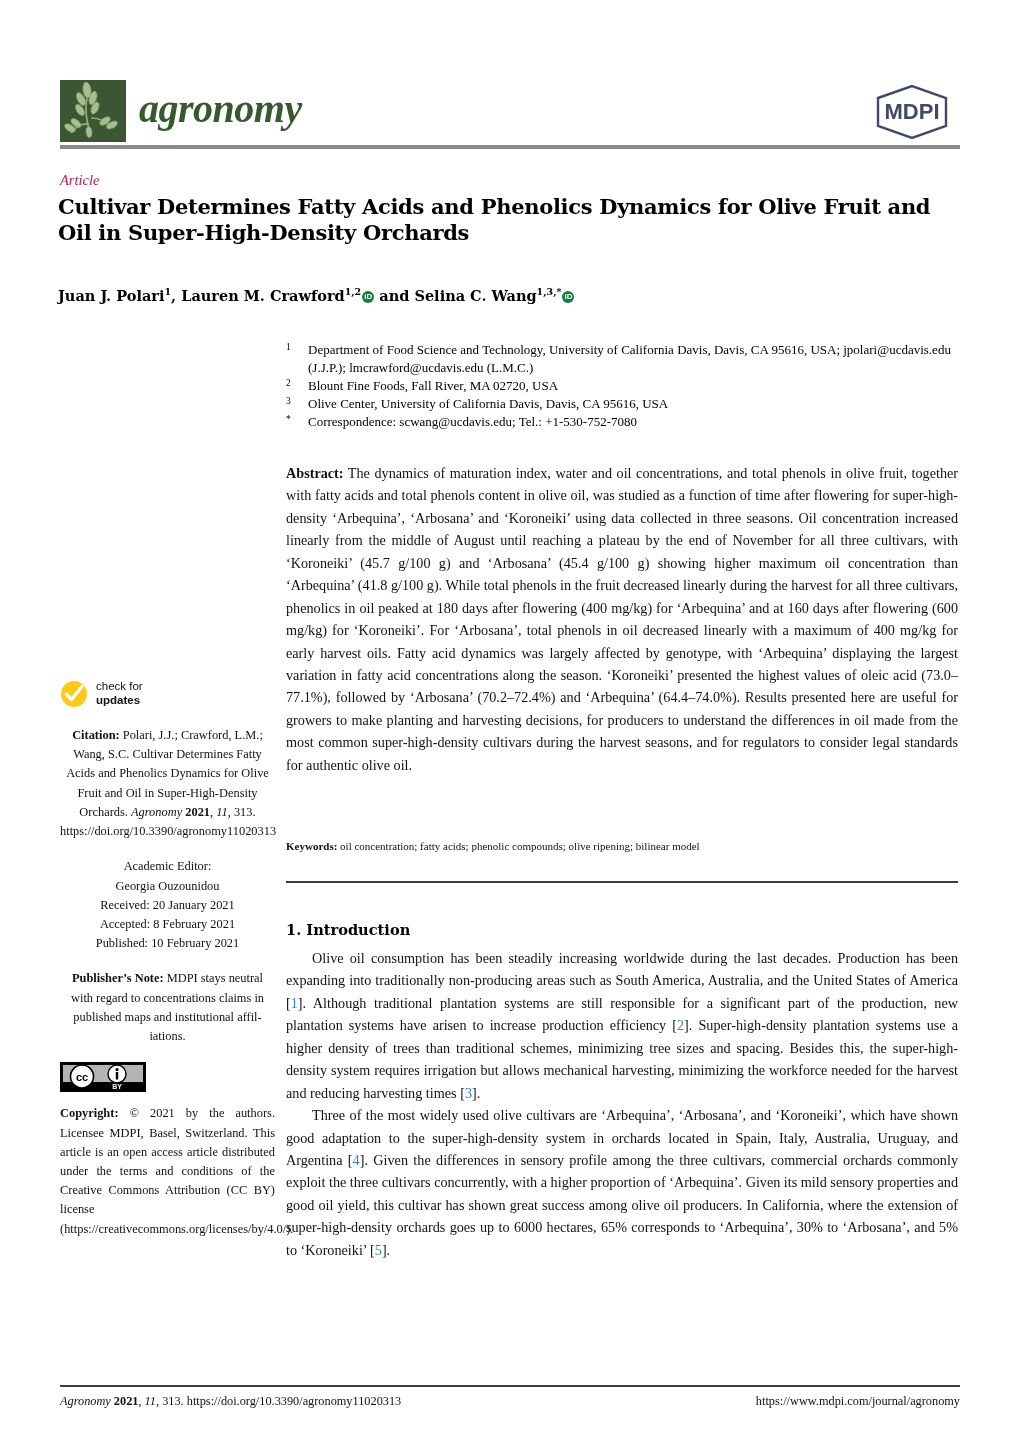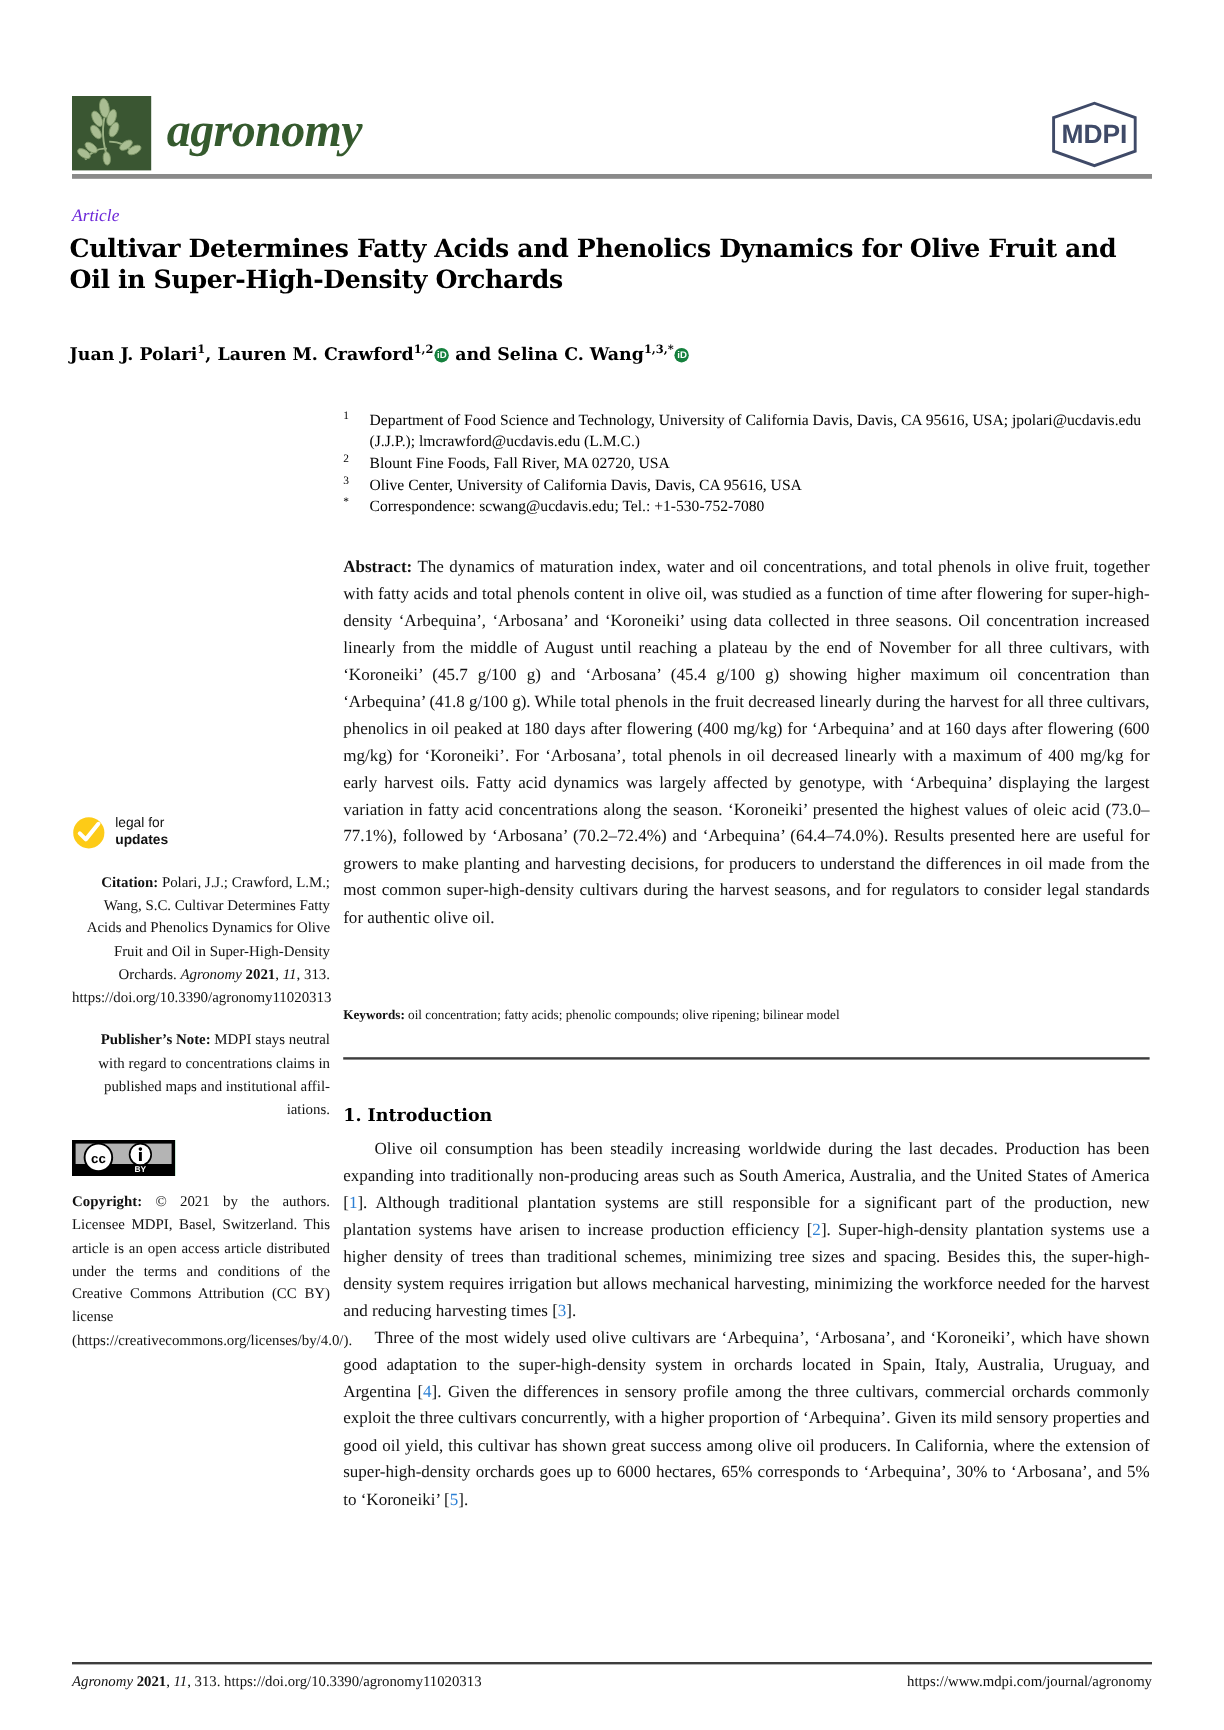--- a/index.html
+++ b/index.html
@@ -58,21 +58,21 @@
     position: absolute;
     left: 60px; top: 145px;
     width: 900px; height: 4px;
     background: #8a8a8a;
   }
 
   
   .article-kind {
     position: absolute; left: 60px; top: 172px;
     font-size: 14.5px; font-style: italic;
-    color: #6d28d9;
+    color: #be185d;
   }
   .title {
     position: absolute; left: 58px; top: 194px;
     width: 890px;
     font-family: "DejaVu Serif", serif;
     font-size: 21px;
     font-weight: bold;
     line-height: 1.25;
     color: #000;
     letter-spacing: -0.3px;
@@ -135,21 +135,21 @@
     line-height: 1.2;
     color: #111;
   }
   .cu-text .b { font-weight: bold; }
 
   .side-block {
     font-size: 12.4px;
     line-height: 1.55;
     color: #111;
     margin-bottom: 16px;
-    text-align: right;
+    text-align: center;
   }
   .side-block.justified { text-align: justify; }
   .side-block b { font-weight: bold; }
   .side-block i { font-style: italic; }
 
   .cc-badge {
     width: 86px; height: 30px;
     background: #22c55e;
     margin-bottom: 12px;
   }
@@ -300,29 +300,36 @@
 
     <div class="check-updates">
       <div class="cu-badge">
         <svg width="28" height="28" viewBox="0 0 28 28">
           <path d="M14 1 A13 13 0 1 1 13.9 1 L14 1 Z M14 1 A13 13 0 0 0 14 27 A13 13 0 0 0 14 1" fill="none"></path>
           <circle cx="14" cy="14" r="13" fill="#fdcb17"></circle>
           <path d="M6.5 14.5 L11.5 19.5 L22 6.5" stroke="#ffffff" stroke-width="3.4" fill="none" stroke-linecap="round" stroke-linejoin="round"></path>
         </svg>
       </div>
       <div class="cu-text">
-        <div>legal for</div>
+        <div>check for</div>
         <div class="b">updates</div>
       </div>
     </div>
 
     <div class="side-block">
       <b>Citation:</b><span> Polari, J.J.; Crawford, L.M.; Wang, S.C. Cultivar Determines Fatty Acids and Phenolics Dynamics for Olive Fruit and Oil in Super-High-Density Orchards. </span><i>Agronomy</i> <b>2021</b>, <i>11</i>, <span>313</span>. <span>https://doi.org/10.3390/agronomy11020313</span>
     </div>
 
+    <div class="side-block">
+      <div>Academic Editor:</div>
+      <div>Georgia Ouzounidou</div>
+      <div>Received: 20 January 2021</div>
+      <div>Accepted: 8 February 2021</div>
+      <div>Published: 10 February 2021</div>
+    </div>
 
     <div class="side-block">
       <b>Publisher’s Note:</b><span> MDPI stays neutral with regard to concentrations claims in published maps and institutional affil-iations.</span>
     </div>
 
     <div class="cc-badge">
       <svg width="86" height="30" viewBox="0 0 86 30">
         <rect x="0" y="0" width="86" height="30" fill="#000000"></rect>
         <rect x="3" y="3" width="80" height="17" fill="#b4b4b4"></rect>
         <circle cx="22" cy="14.5" r="11.5" fill="#ffffff"></circle>

